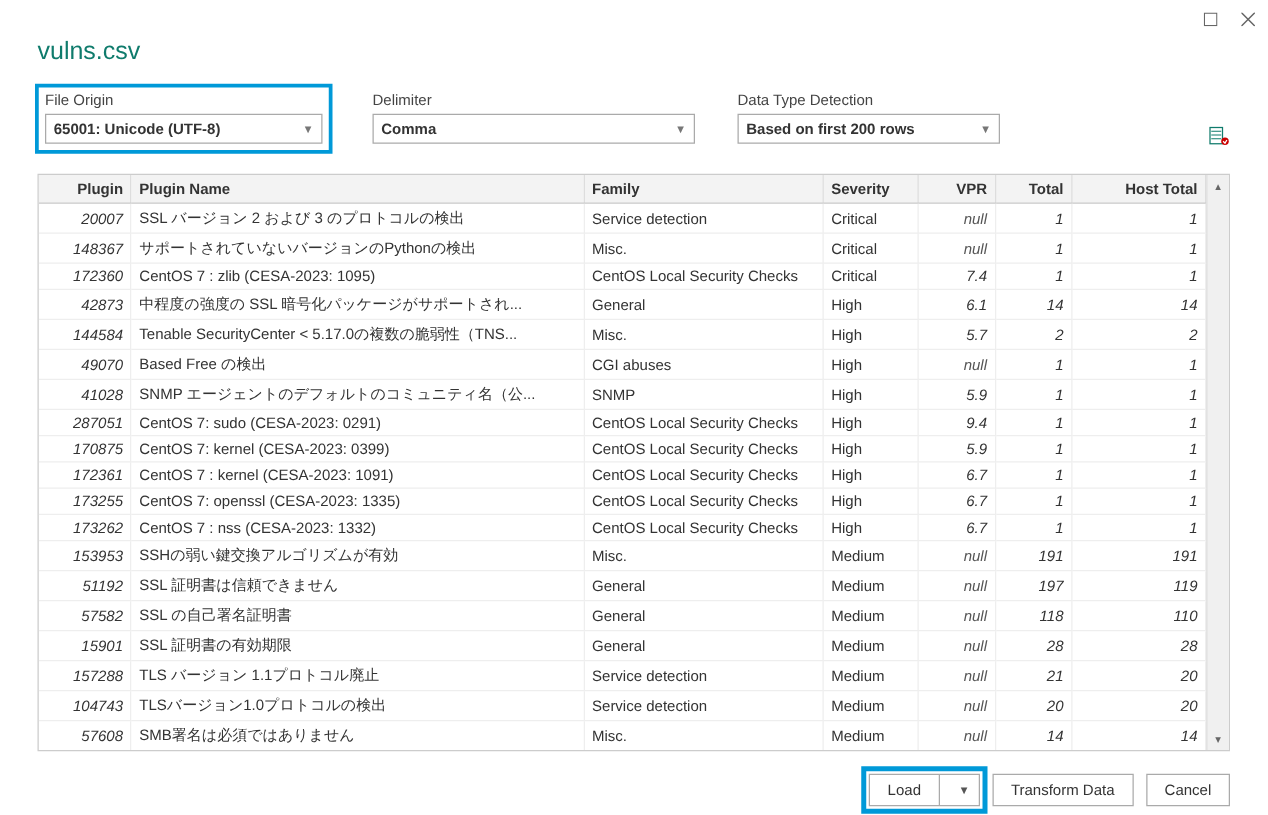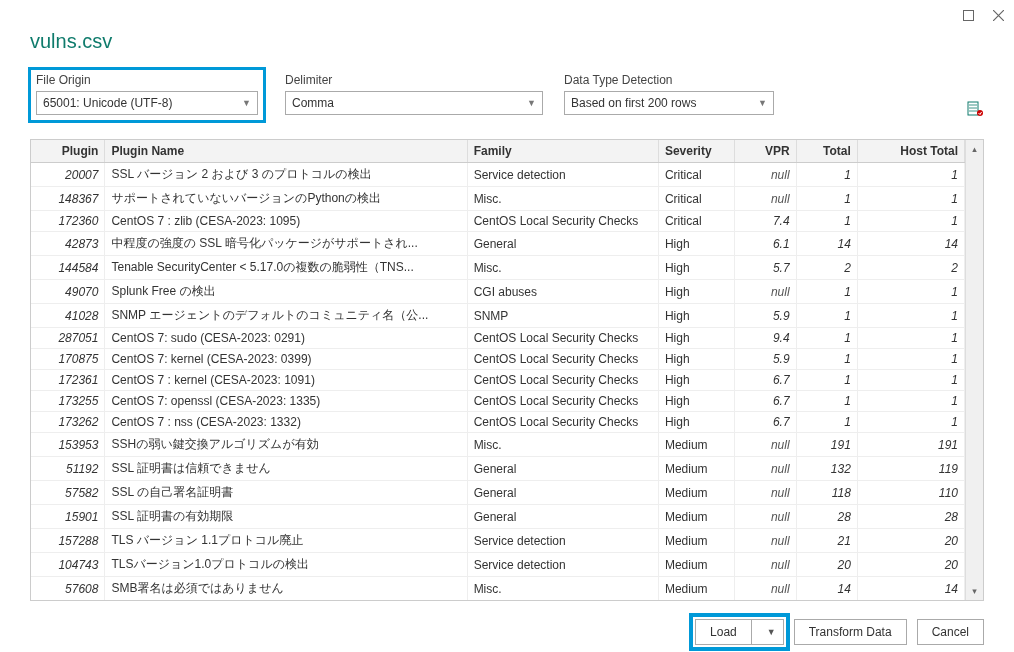--- a/index.html
+++ b/index.html
@@ -30,36 +30,37 @@
       padding: 0px 30px 8px 30px;
     }
     .file-title {
       font-size: 20px;
       font-weight: 400;
       color: #0f7b6c;
       margin-bottom: 16px;
     }
     .controls-row {
       display: flex;
-      gap: 21px;
+      gap: 34px;
       align-items: flex-end;
     }
     .control-group { display: flex; flex-direction: column; gap: 3px; }
     .control-label { font-size: 12px; color: #444; margin-bottom: 1px; }
     .dropdown {
       border: 1px solid #aaa;
       background: #fff;
       height: 24px;
       display: flex;
       align-items: center;
       justify-content: space-between;
       padding: 0 6px;
       font-size: 12px;
       color: #333;
       cursor: pointer;
+      font-weight: bold;
     }
     .dropdown .arrow { color: #777; font-size: 9px; margin-left: 6px; }
     .hl-blue { outline: 3px solid #0099d8; outline-offset: -1px; }
     .group-fileorigin { width: 222px; }
     .group-delimiter { width: 258px; }
     .group-datatype { width: 210px; }
     .settings-icon {
       margin-left: auto;
       width: 18px; height: 18px;
       color: #0f7b6c;
@@ -257,21 +258,21 @@
             <td class="col-plugin" style="font-style:italic">144584</td>
             <td class="col-name">Tenable SecurityCenter &lt; 5.17.0の複数の脆弱性（TNS...</td>
             <td class="col-family">Misc.</td>
             <td class="col-severity">High</td>
             <td class="col-vpr" style="font-style:italic">5.7</td>
             <td class="col-total" style="font-style:italic">2</td>
             <td class="col-hosttotal" style="font-style:italic">2</td>
           </tr>
           <tr>
             <td class="col-plugin" style="font-style:italic">49070</td>
-            <td class="col-name">Splunk Free の検出</td>
+            <td class="col-name">Based Free の検出</td>
             <td class="col-family">CGI abuses</td>
             <td class="col-severity">High</td>
             <td class="col-vpr" style="font-style:italic;color:#555">null</td>
             <td class="col-total" style="font-style:italic">1</td>
             <td class="col-hosttotal" style="font-style:italic">1</td>
           </tr>
           <tr>
             <td class="col-plugin" style="font-style:italic">41028</td>
             <td class="col-name">SNMP エージェントのデフォルトのコミュニティ名（公...</td>
             <td class="col-family">SNMP</td>
@@ -333,21 +334,21 @@
             <td class="col-vpr" style="font-style:italic;color:#555">null</td>
             <td class="col-total" style="font-style:italic">191</td>
             <td class="col-hosttotal" style="font-style:italic">191</td>
           </tr>
           <tr>
             <td class="col-plugin" style="font-style:italic">51192</td>
             <td class="col-name">SSL 証明書は信頼できません</td>
             <td class="col-family">General</td>
             <td class="col-severity">Medium</td>
             <td class="col-vpr" style="font-style:italic;color:#555">null</td>
-            <td class="col-total" style="font-style:italic">132</td>
+            <td class="col-total" style="font-style:italic">197</td>
             <td class="col-hosttotal" style="font-style:italic">119</td>
           </tr>
           <tr>
             <td class="col-plugin" style="font-style:italic">57582</td>
             <td class="col-name">SSL の自己署名証明書</td>
             <td class="col-family">General</td>
             <td class="col-severity">Medium</td>
             <td class="col-vpr" style="font-style:italic;color:#555">null</td>
             <td class="col-total" style="font-style:italic">118</td>
             <td class="col-hosttotal" style="font-style:italic">110</td>

